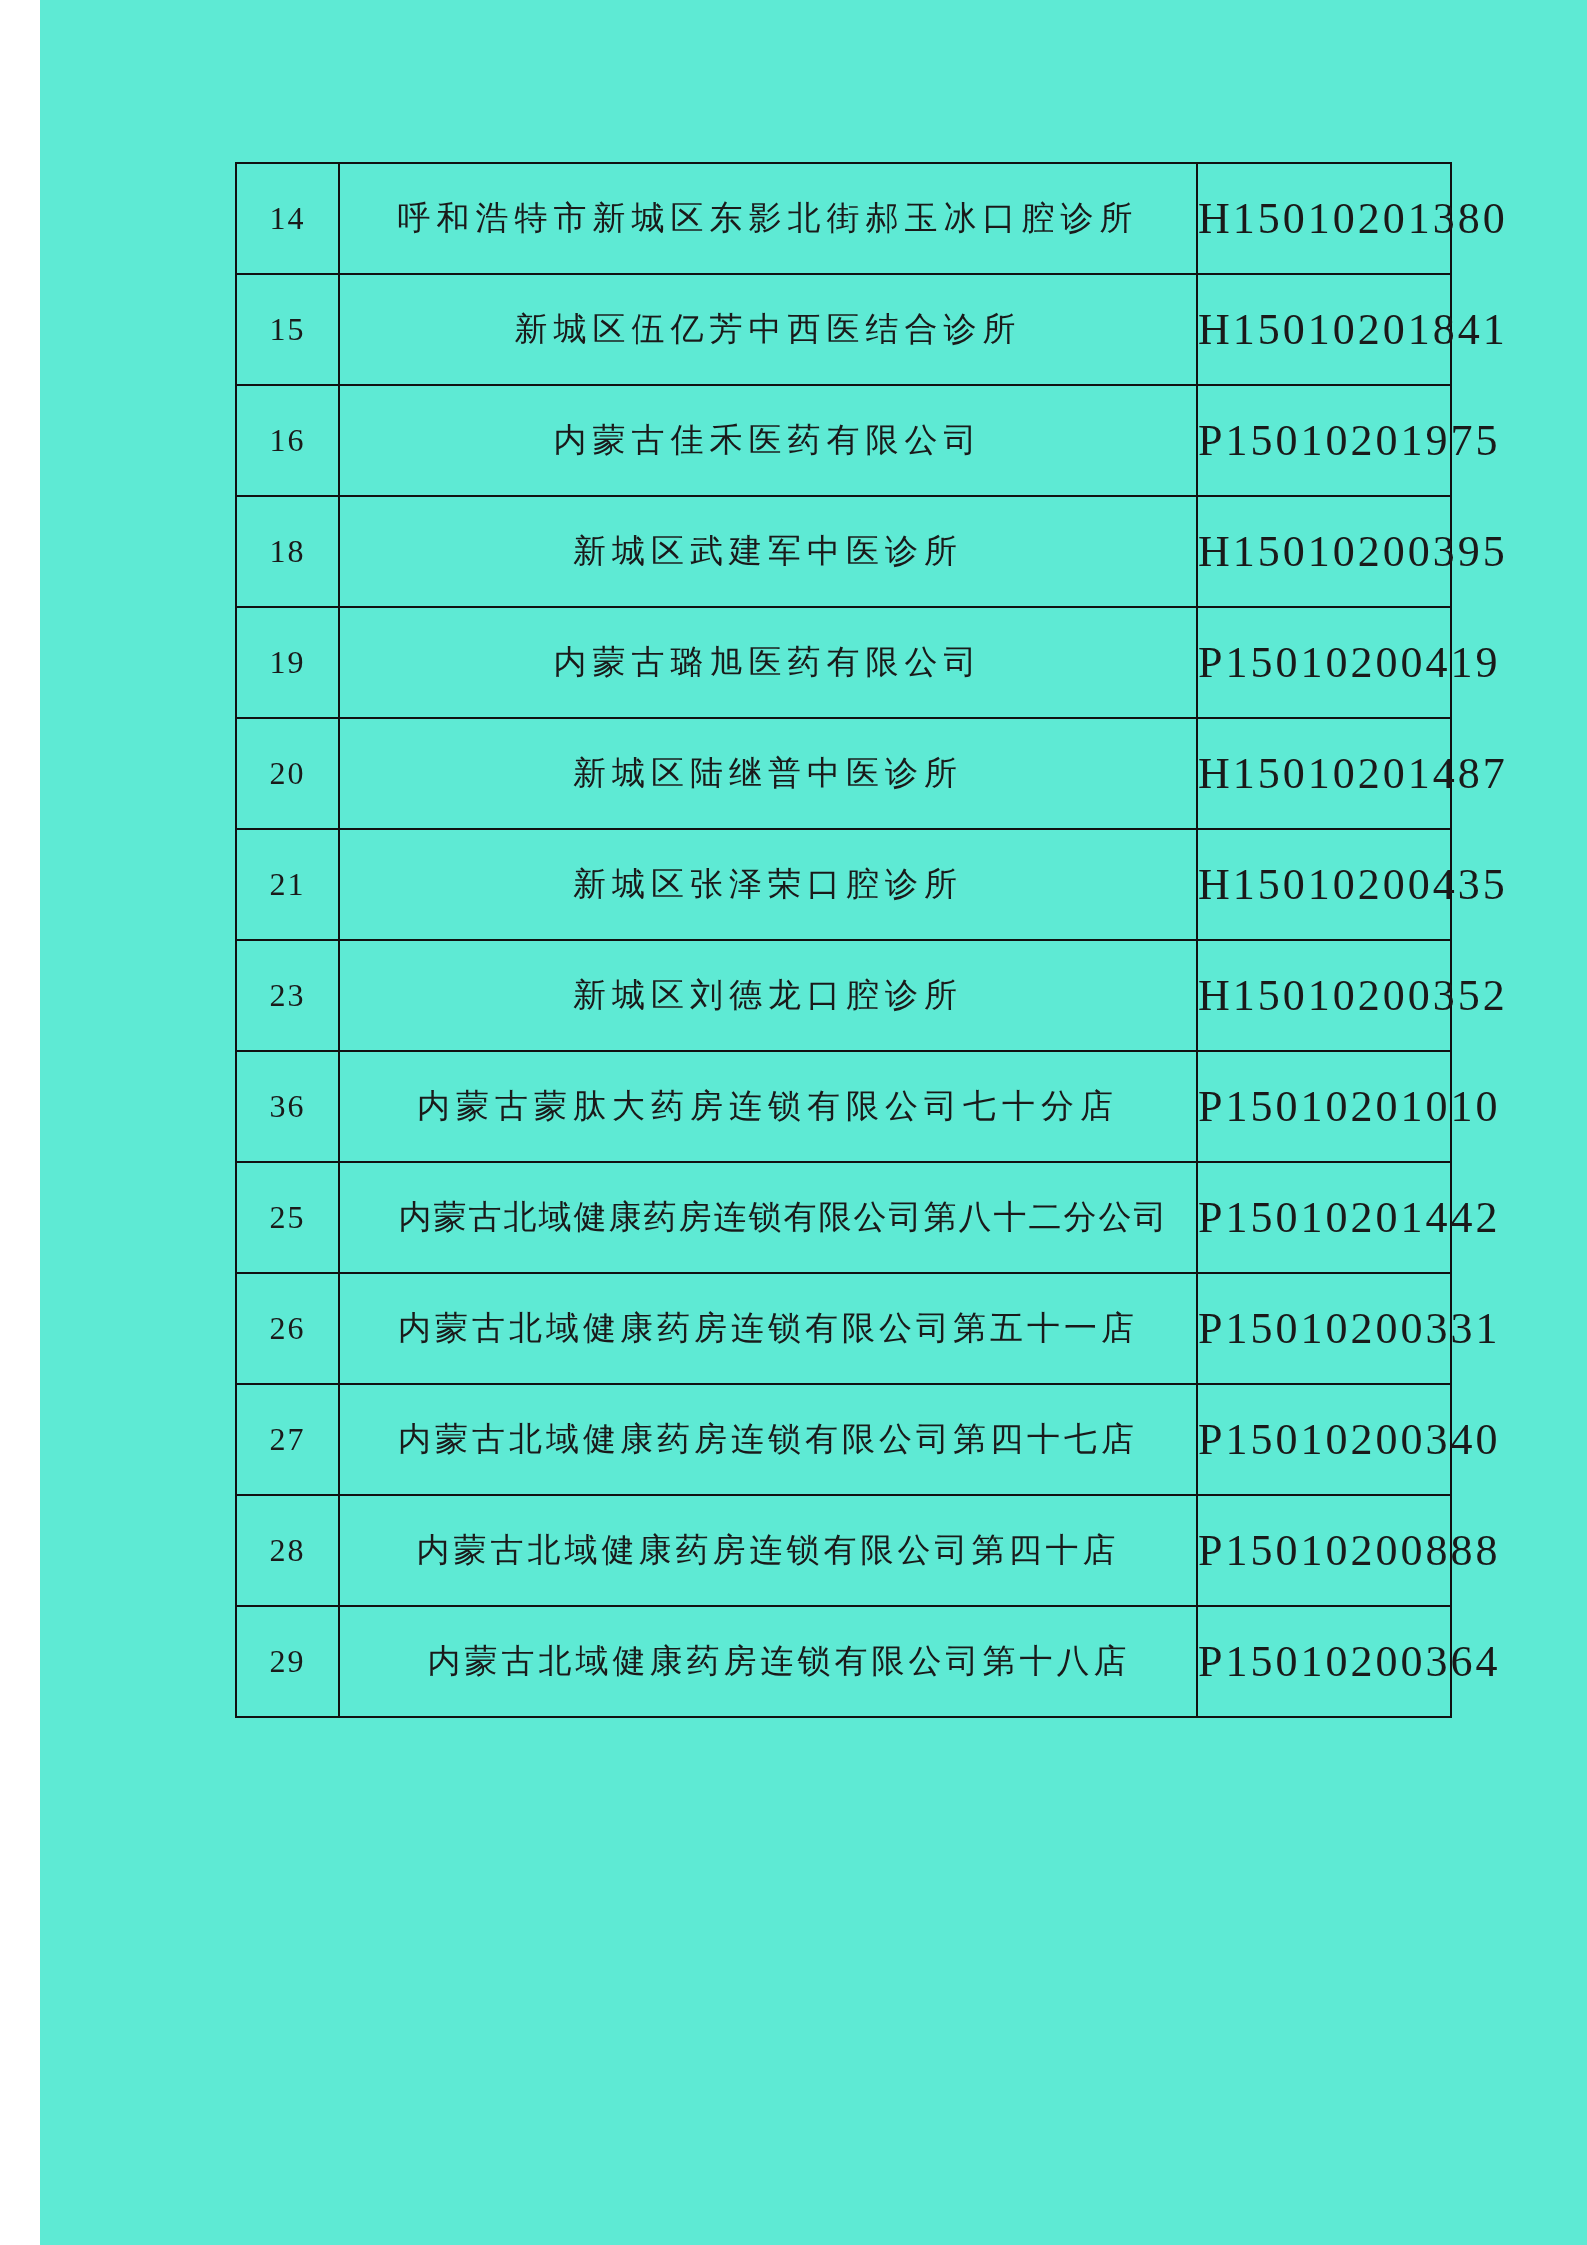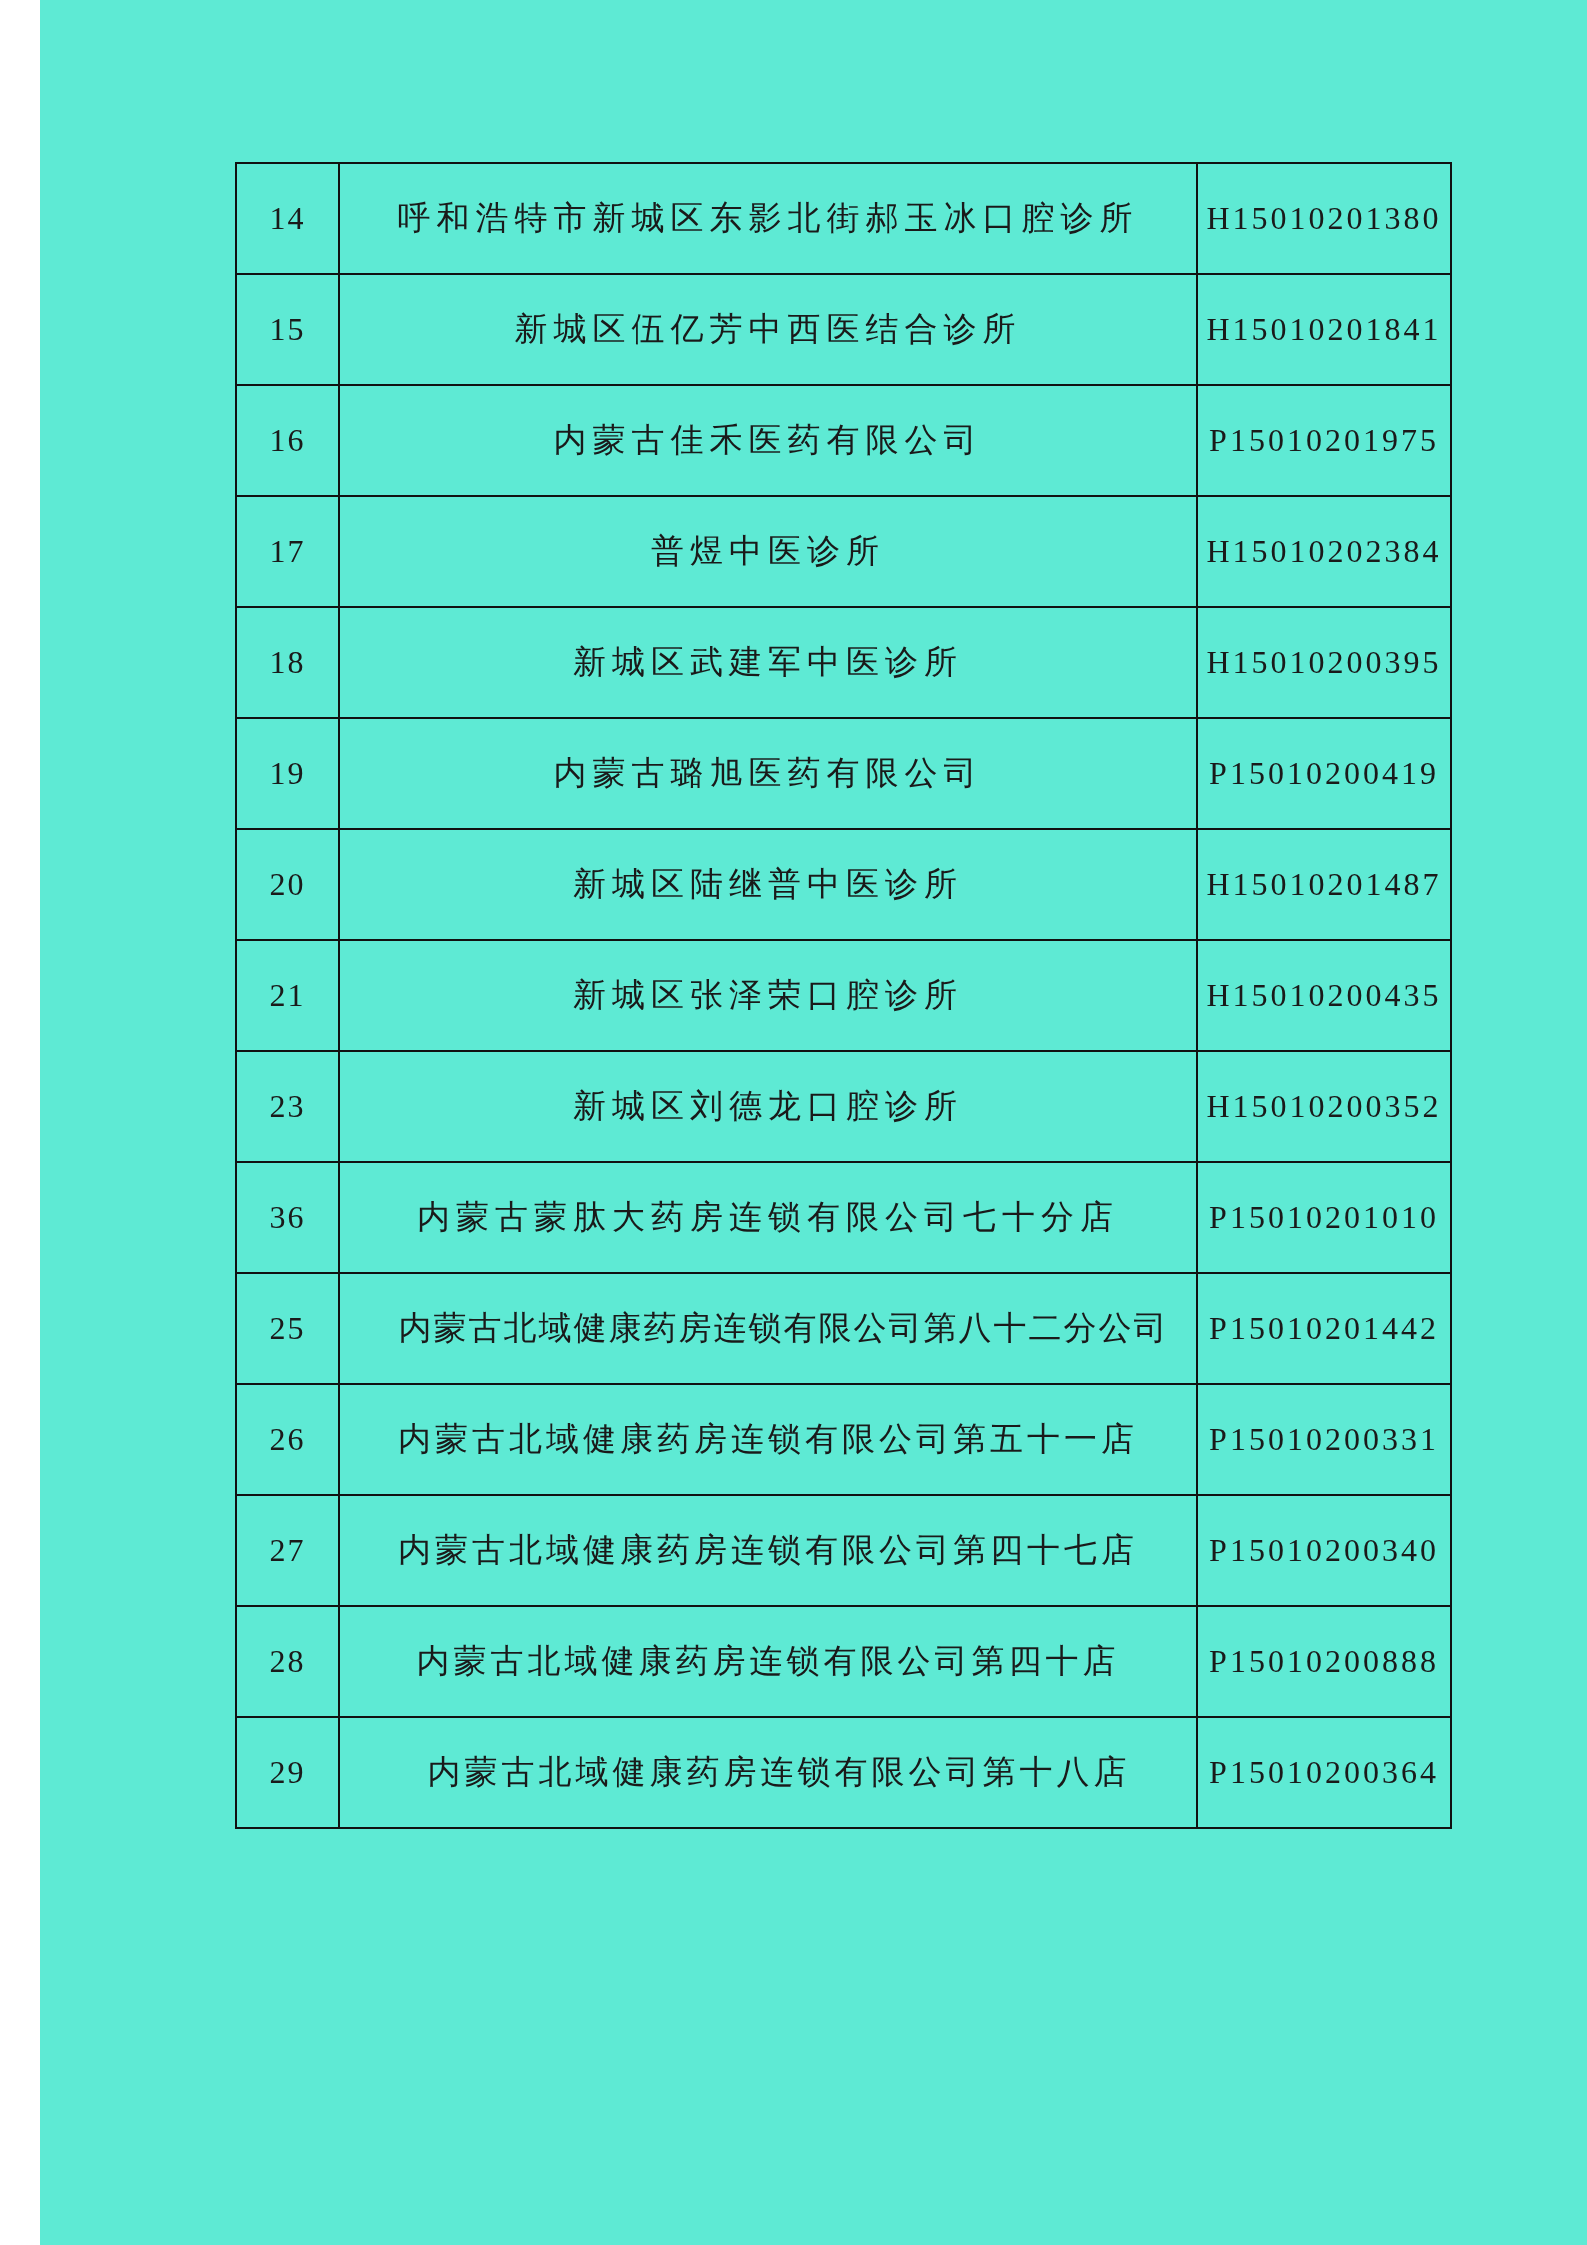--- a/index.html
+++ b/index.html
@@ -47,21 +47,21 @@
       letter-spacing: 2px;
     }
     .name {
       font-family: Liberation Mono, monospace;
       font-size: 33px;
       letter-spacing: 6px;
       white-space: nowrap;
     }
     .code {
       font-family: "Liberation Serif", "DejaVu Serif", serif;
-      font-size: 32px;
+      font-size: 44px;
       letter-spacing: 3px;
       white-space: nowrap;
     }
   </style>
 </head>
 <body>
 
 <div class="page">
   <table class="list">
     <colgroup>
@@ -77,25 +77,20 @@
       </tr>
       <tr>
         <td class="no">15</td>
         <td class="name">新城区伍亿芳中西医结合诊所</td>
         <td class="code">H15010201841</td>
       </tr>
       <tr>
         <td class="no">16</td>
         <td class="name">内蒙古佳禾医药有限公司</td>
         <td class="code">P15010201975</td>
-      </tr>
-      <tr>
-        <td class="no">17</td>
-        <td class="name">普煜中医诊所</td>
-        <td class="code">H15010202384</td>
       </tr>
       <tr>
         <td class="no">18</td>
         <td class="name">新城区武建军中医诊所</td>
         <td class="code">H15010200395</td>
       </tr>
       <tr>
         <td class="no">19</td>
         <td class="name">内蒙古璐旭医药有限公司</td>
         <td class="code">P15010200419</td>

